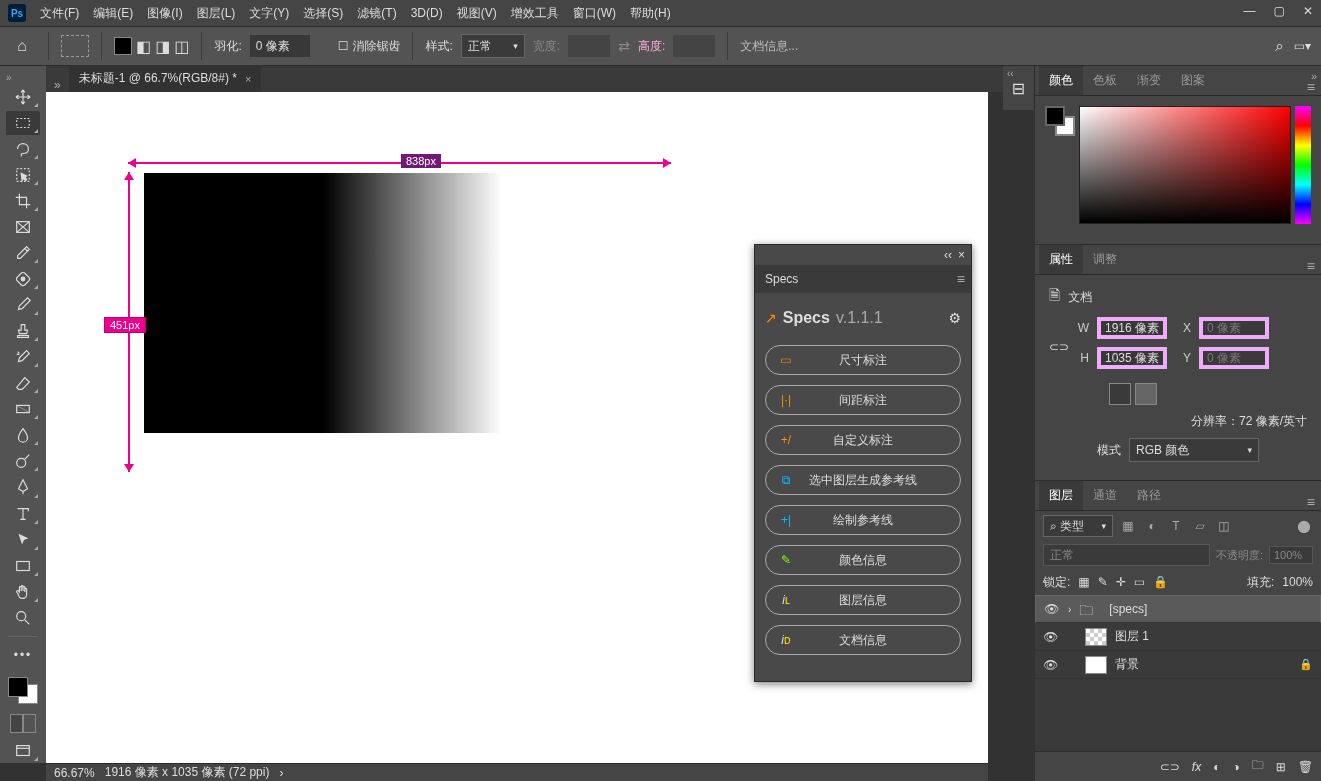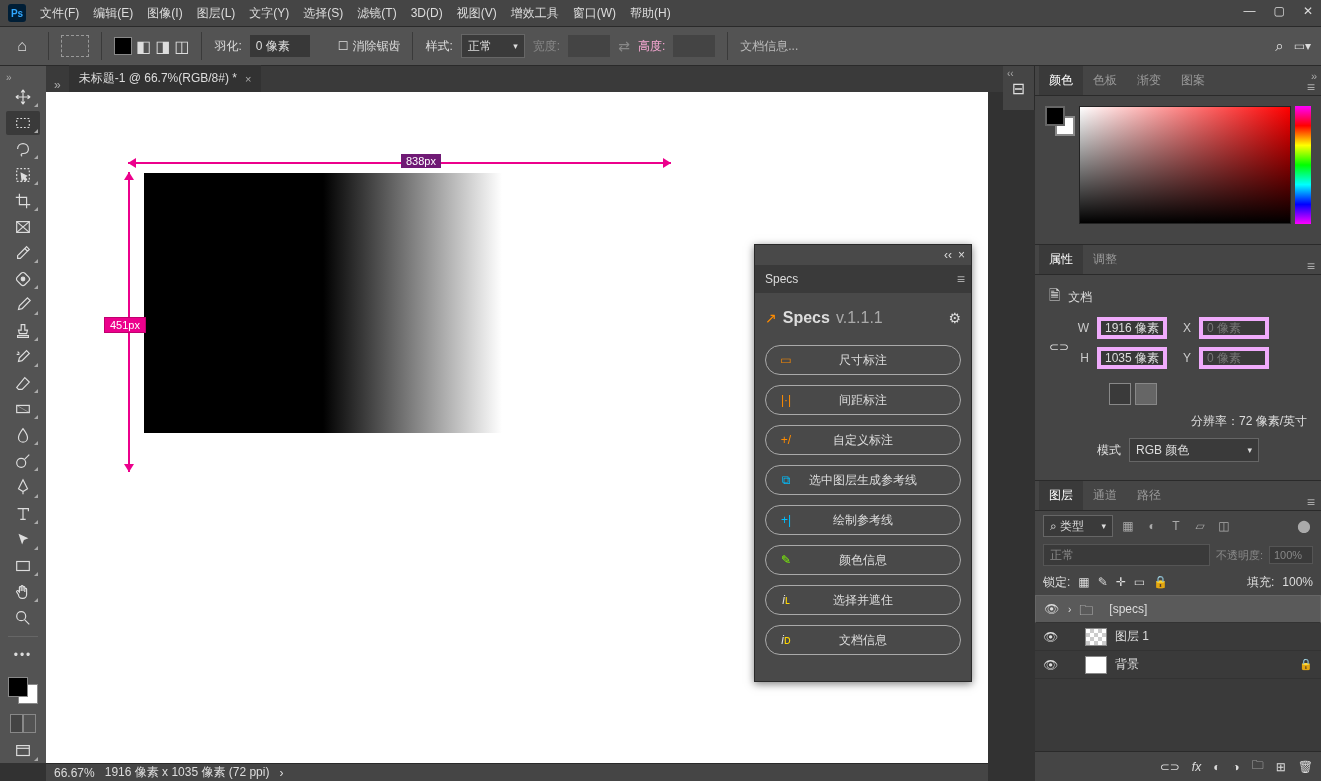--- a/index.html
+++ b/index.html
@@ -369,21 +369,21 @@
       <div class="sbtn">
           <span class="sico cyan">+|</span>
           <span class="stxt">绘制参考线</span>
         </div>
       <div class="sbtn">
           <span class="sico green">✎</span>
           <span class="stxt">颜色信息</span>
         </div>
       <div class="sbtn">
           <span class="sico yellow"><i style="font-style:italic">i</i>ʟ</span>
-          <span class="stxt">选择并遮住</span>
+          <span class="stxt">图层信息</span>
         </div>
       <div class="sbtn">
           <span class="sico yellow"><i style="font-style:italic">i</i>ᴅ</span>
           <span class="stxt">文档信息</span>
         </div>
     </div>
   </div>
 </div>
 
 <div class="rpanel-collapse">

